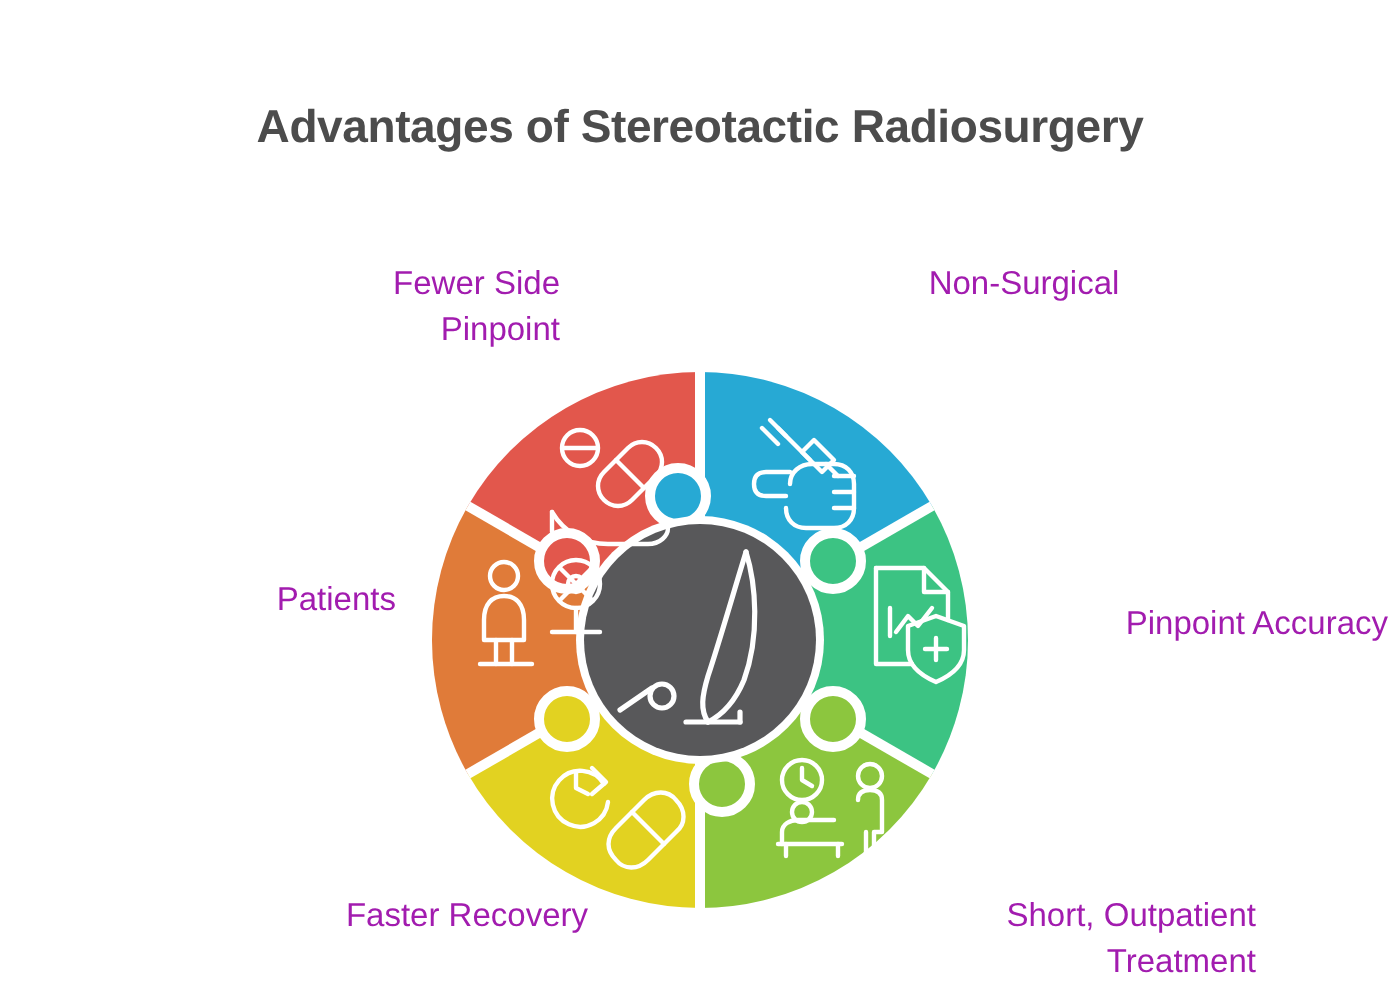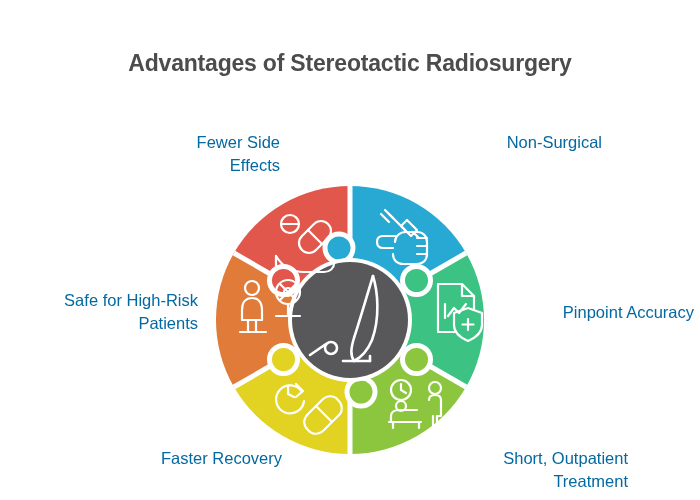--- a/index.html
+++ b/index.html
@@ -38,48 +38,48 @@
     width: 280px;
     height: 280px;
   }
   .wheel-wrap svg {
     display: block;
   }
   .label {
     position: absolute;
     font-size: 16.5px;
     line-height: 23px;
-    color: #0369a1;
+    color: #a21caf;
   }
   .label-fewer-side-effects {
     left: 120px;
     top: 131px;
     width: 160px;
     text-align: right;
   }
   .label-non-surgical {
     left: 422px;
     top: 131px;
     width: 180px;
-    text-align: right;
+    text-align: center;
   }
   .label-safe-high-risk {
     left: 18px;
     top: 289px;
     width: 180px;
     text-align: right;
   }
   .label-pinpoint-accuracy {
     left: 504px;
     top: 301px;
     width: 190px;
     text-align: right;
   }
   .label-faster-recovery {
-    left: 64px;
+    left: 76px;
     top: 447px;
     width: 218px;
     text-align: right;
   }
   .label-short-outpatient {
     left: 428px;
     top: 447px;
     width: 200px;
     text-align: right;
   }
@@ -216,29 +216,28 @@
           <path d="M36,20 L50,34"></path>
           <path d="M4,46 C10,56 20,62 32,62 L52,62 C58,62 62,58 62,54"></path>
           <path d="M4,46 L4,56"></path>
         </g>
       </g>
     </svg>
   </div>
 
   <div class="label label-fewer-side-effects">
     <div>Fewer Side</div>
-    <div>Effects</div>
+    <div>Pinpoint</div>
   </div>
 
   <div class="label label-non-surgical">
     <div>Non-Surgical</div>
   </div>
 
   <div class="label label-safe-high-risk">
-    <div>Safe for High-Risk</div>
     <div>Patients</div>
   </div>
 
   <div class="label label-pinpoint-accuracy">
     <div>Pinpoint Accuracy</div>
   </div>
 
   <div class="label label-faster-recovery">
     <div>Faster Recovery</div>
   </div>

